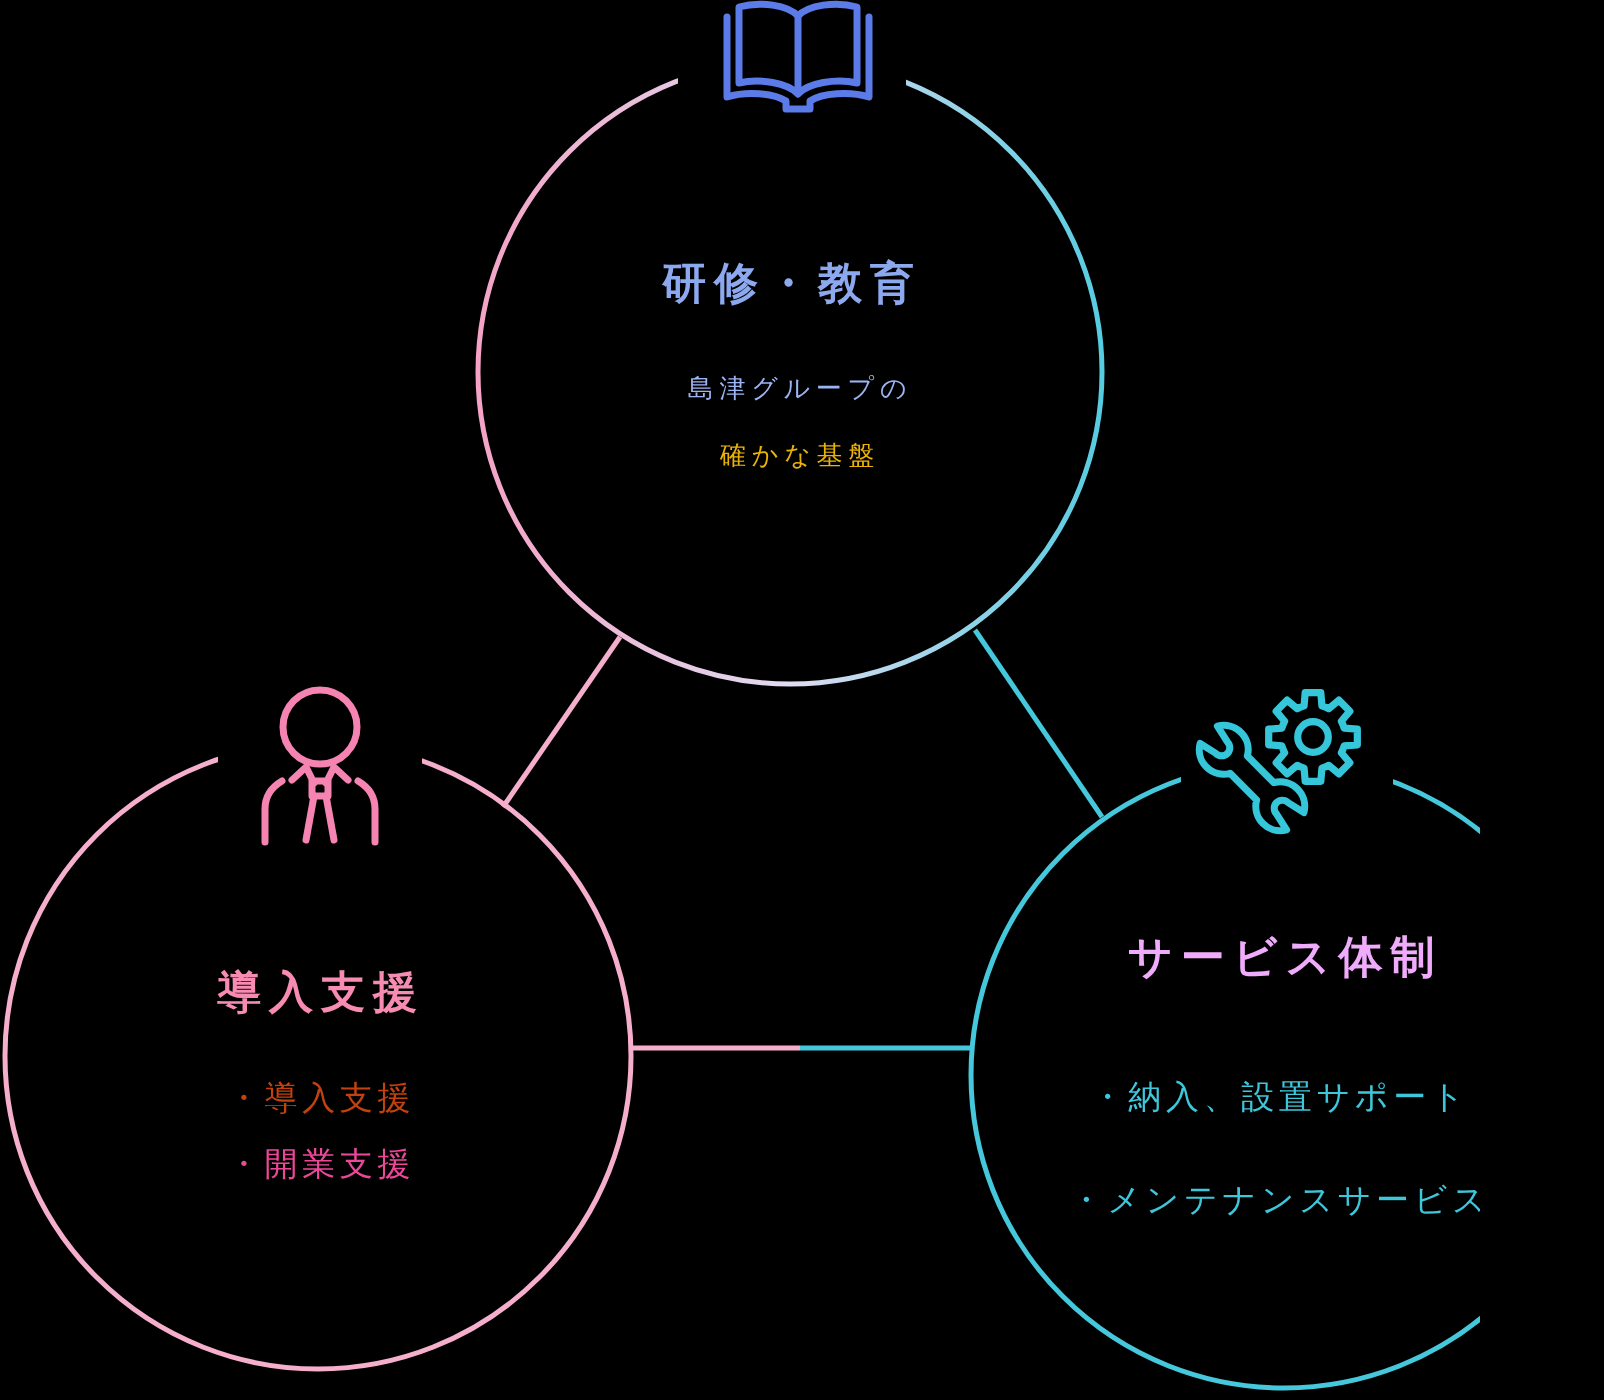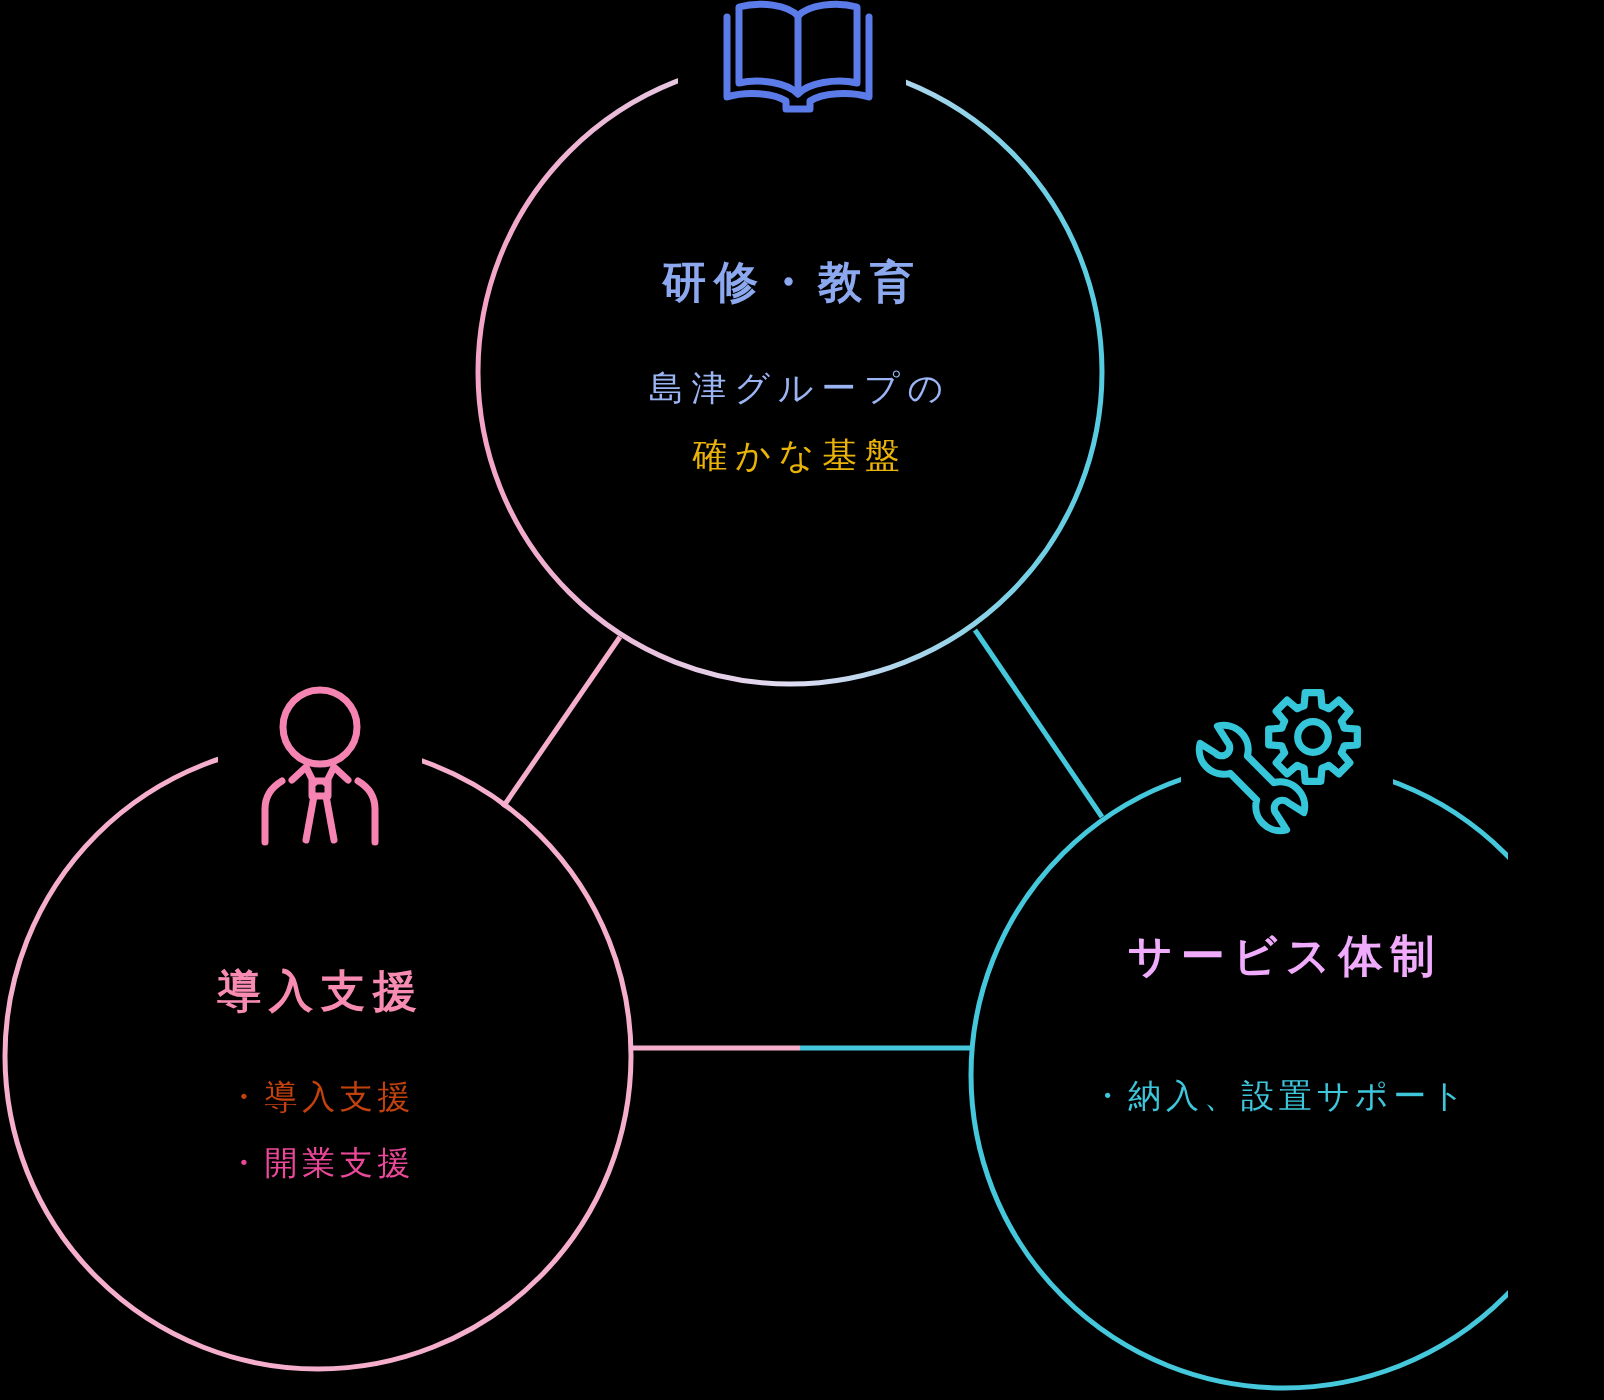--- a/index.html
+++ b/index.html
@@ -1,37 +1,36 @@
 <!DOCTYPE html>
 <html><head>
 <meta charset="utf-8">
 <style>
   html,body{margin:0;padding:0;background:#000;}
   .stage{
     position:relative;
     width:1480px;height:1400px;
     background:#000;
     overflow:hidden;
-    font-family:Liberation Serif, serif;
-    padding-left:28px;
+    font-family:Liberation Sans, sans-serif;
   }
   .stage svg{position:absolute;left:0;top:0;}
   .t{
     position:absolute;
     transform:translate(-50%,-50%);
     white-space:nowrap;
     line-height:1;
   }
   .title{
     font-size:44px;
     font-weight:700;
     letter-spacing:0.18em;
   }
   .body-line{
-    font-size:35px;
+    font-size:26px;
     font-weight:500;
     letter-spacing:0.22em;
   }
   .item-line{
     font-size:33px;
     font-weight:500;
     letter-spacing:0.14em;
   }
 </style>
 </head>
@@ -103,14 +102,15 @@
   <div class="t title" style="left: 792px; top: 283px; color: rgb(140, 169, 240);">研修・教育</div>
   <div class="t body-line" style="left: 800px; top: 388px; color: rgb(155, 180, 243);">島津グループの</div>
   <div class="t body-line" style="left: 800px; top: 455px; color: #eab308;">確かな基盤</div>
 
   <div class="t title" style="left: 321px; top: 992px; color: rgb(247, 139, 178);">導入支援</div>
   <div class="t item-line" style="left: 321px; top: 1097px; color: #c2410c;">・導入支援</div>
   <div class="t item-line" style="left: 321px; top: 1163px; color: #ec4899;">・開業支援</div>
 
   <div class="t title" style="left: 1285px; top: 957px; color: #f0abfc;">サービス体制</div>
   <div class="t item-line" style="left: 1280px; top: 1063px; color: rgb(62, 198, 218); margin-top: 33px;">・納入、設置サポート</div>
+  <div class="t item-line" style="left: 1280px; top: 1199px; color: rgb(62, 198, 218);">・メンテナンスサービス</div>
 
 </div>
 
 </body></html>

